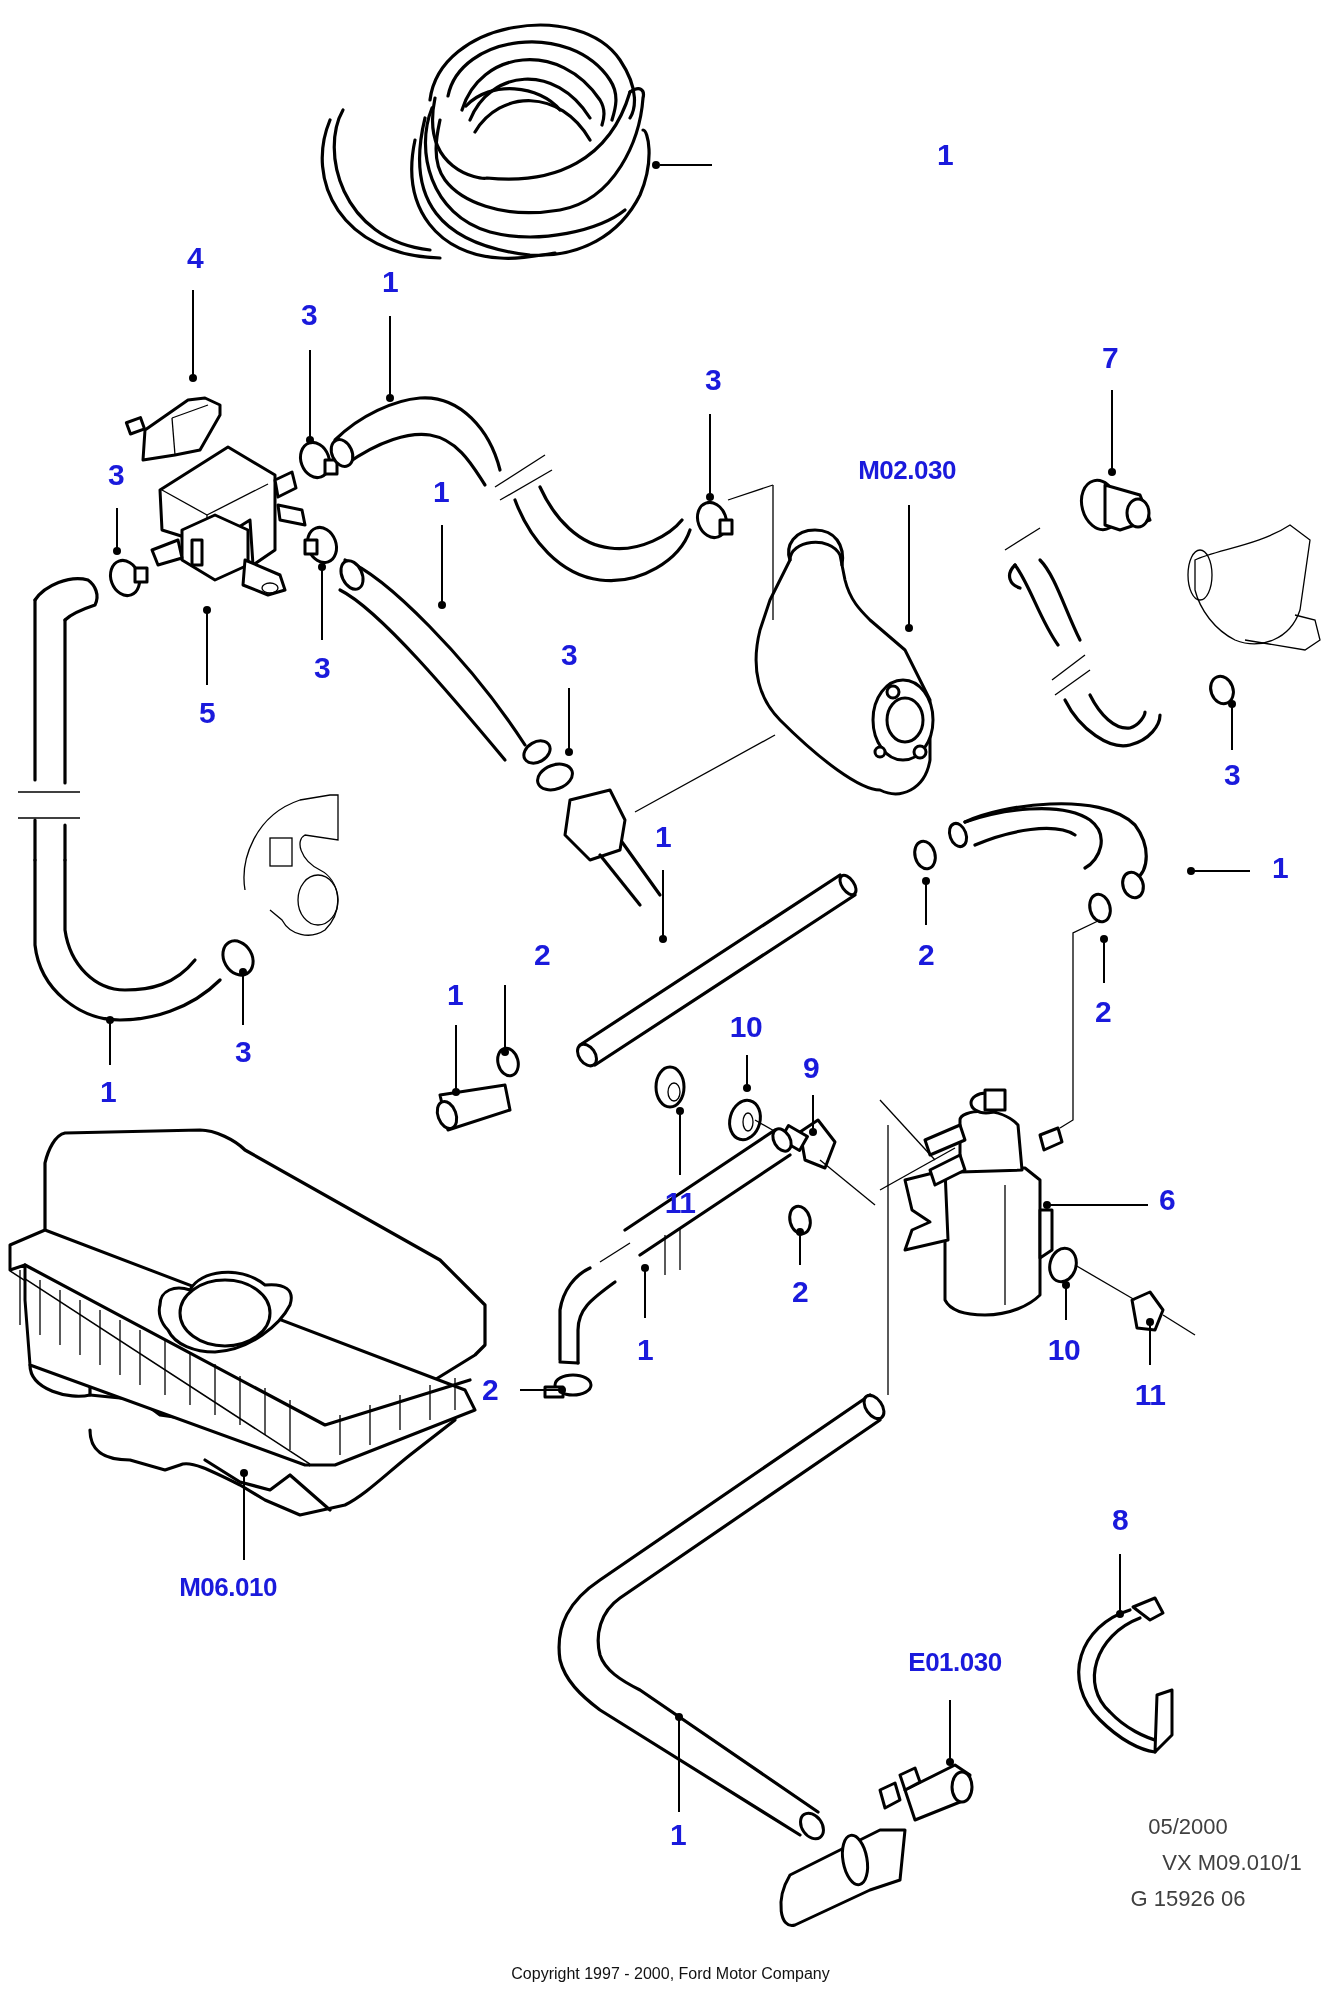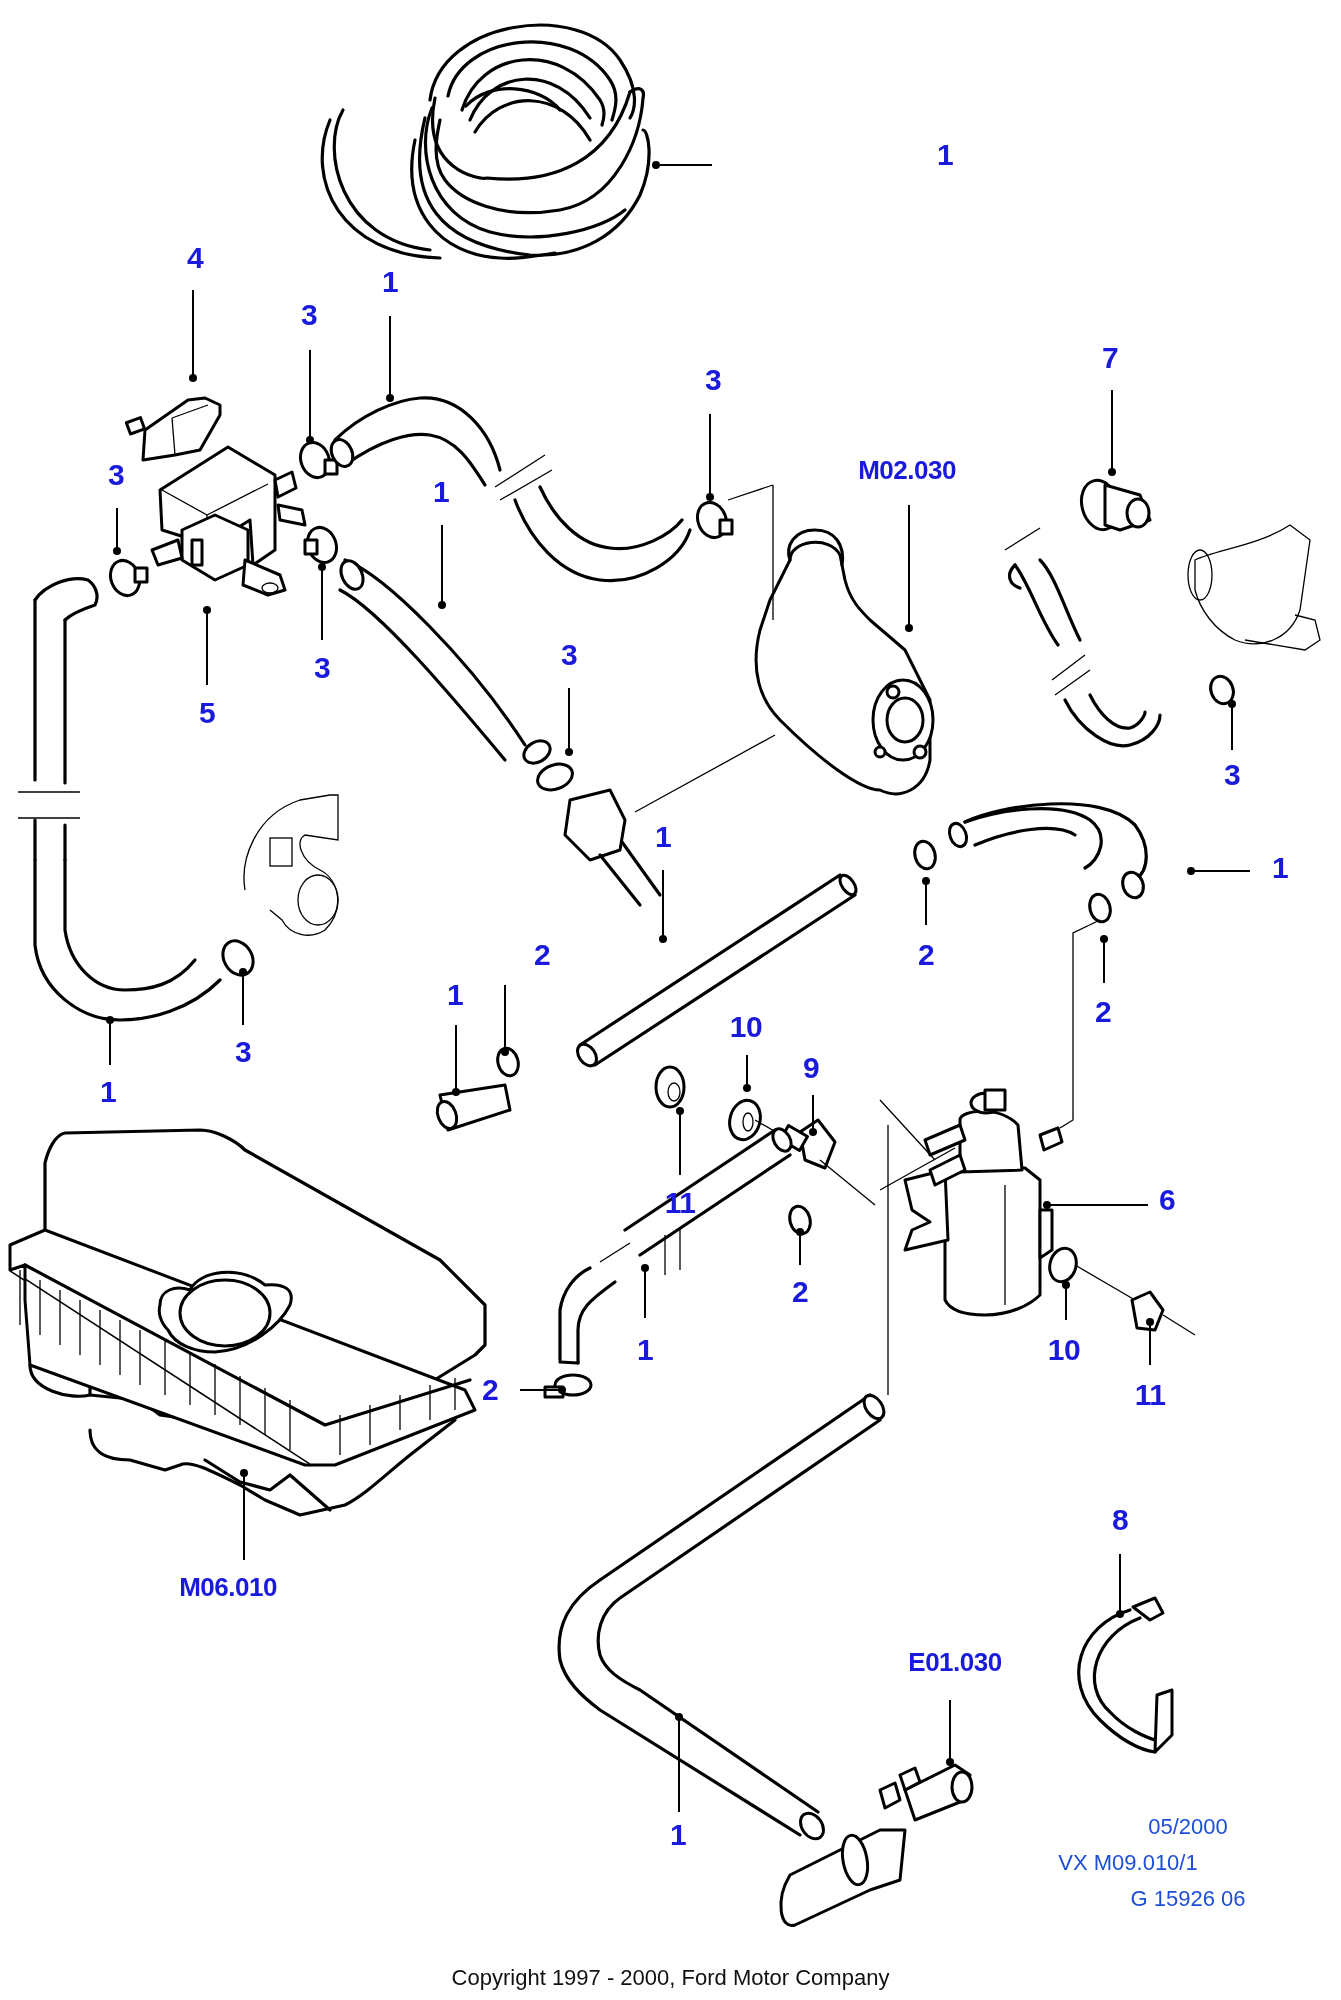--- a/index.html
+++ b/index.html
@@ -1,21 +1,21 @@
 <!DOCTYPE html>
 <html><head>
 <meta charset="utf-8">
 <style>
   html, body { margin:0; padding:0; background:#ffffff; }
   body { width:1341px; height:2000px; position:relative; overflow:hidden; font-family:"Liberation Sans", sans-serif; }
   #diagram { position:absolute; left:0; top:0; width:1341px; height:2000px; }
   .lbl { position:absolute; color:#1a1adc; font-family:"Liberation Sans", sans-serif; font-weight:bold; font-size:30px; line-height:30px; white-space:nowrap; transform:translateX(-50%); letter-spacing:-0.5px; }
   .lbl.ref { font-size:26px; }
-  .meta { position:absolute; color:#1d4ed8; font-family:"Liberation Sans", sans-serif; font-size:22px; line-height:30px; text-align:center; white-space:nowrap; }
-  .copyright { position:absolute; left:0; width:1341px; top:1965px; text-align:center; color:#111; font-family:"Liberation Sans", sans-serif; font-size:22px; }
+  .meta { position:absolute; color:#404040; font-family:"Liberation Sans", sans-serif; font-size:22px; line-height:30px; text-align:center; white-space:nowrap; }
+  .copyright { position:absolute; left:0; width:1341px; top:1965px; text-align:center; color:#111; font-family:"Liberation Sans", sans-serif; font-size:16px; }
   svg .p { fill:none; stroke:#000; stroke-width:3.2; stroke-linecap:round; stroke-linejoin:round; }
   svg .t { fill:none; stroke:#000; stroke-width:1.3; }
   svg .w { fill:#fff; stroke:#000; stroke-width:3; stroke-linejoin:round; }
   svg .ld { stroke:#000; stroke-width:2; }
   svg .dot { fill:#000; }
 </style>
 </head>
 <body>
 
 <svg id="diagram" viewBox="0 0 1341 2000" xmlns="http://www.w3.org/2000/svg">
@@ -364,16 +364,16 @@
 <div class="lbl" style="left:645px; top:1335px;">1</div>
 <div class="lbl" style="left:490px; top:1375px;">2</div>
 <div class="lbl" style="left:1064px; top:1335px;">10</div>
 <div class="lbl" style="left:1150px; top:1380px;">11</div>
 <div class="lbl ref" style="left:228px; top:1572px;">M06.010</div>
 <div class="lbl" style="left:1120px; top:1505px;">8</div>
 <div class="lbl ref" style="left:955px; top:1647px;">E01.030</div>
 <div class="lbl" style="left:678px; top:1820px;">1</div>
 
 <div class="meta" style="left:1188px; top:1812px; transform:translateX(-50%);">05/2000</div>
-<div class="meta" style="left:1128px; top:1848px; transform:translateX(-50%);">VX M09.010/1</div>
+<div class="meta" style="left:1232px; top:1848px; transform:translateX(-50%);">VX M09.010/1</div>
 <div class="meta" style="left:1188px; top:1884px; transform:translateX(-50%);">G 15926 06</div>
 
 <div class="copyright">Copyright 1997 - 2000, Ford Motor Company</div>
 
 </body></html>

